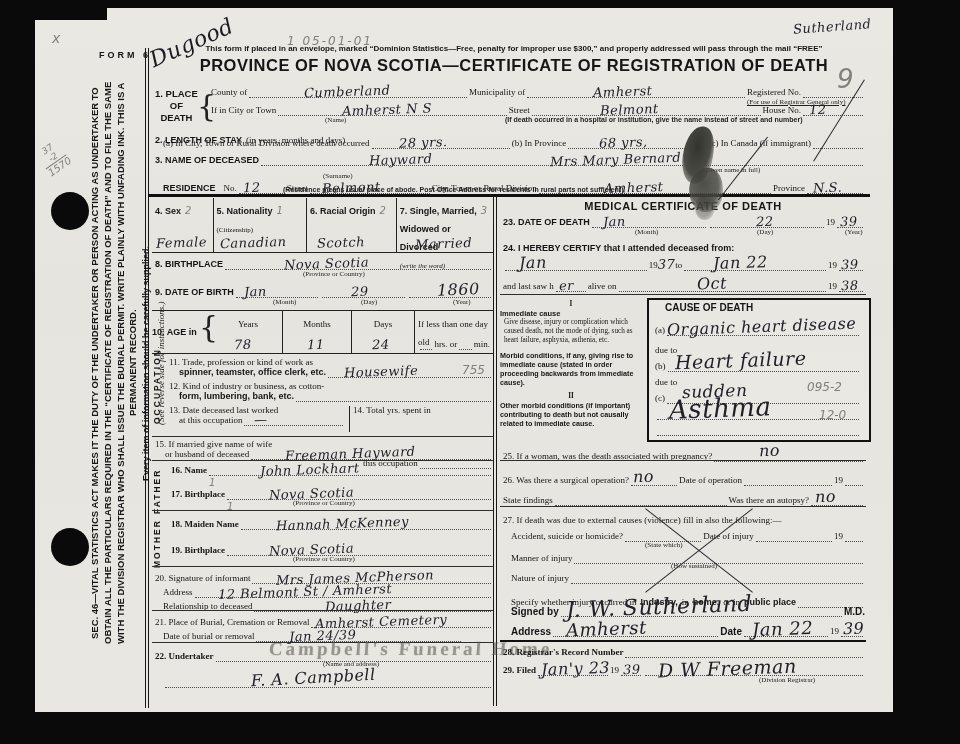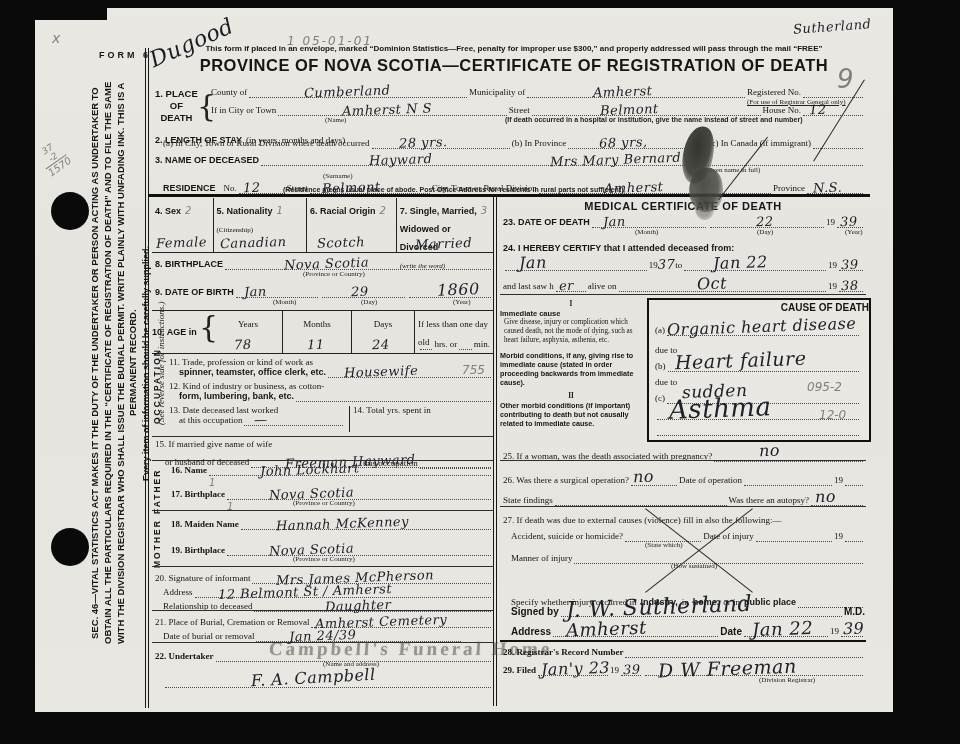--- a/index.html
+++ b/index.html
@@ -267,21 +267,21 @@
     <div class="row" style="position:relative;width:100%;margin-top:43px;">
       <span class="lbl" style="padding-left:10px;">this occupation</span>
       <span class="d"></span>
     </div>
   </div>
   <div class="hline" style="left:117px;top:428px;width:341px;"></div>
 
   <div class="abs" style="left:120px;top:432px;width:338px;">
     <div class="lbl">15. If married give name of wife</div>
     <div class="row" style="position:relative;width:100%;">
-      <span class="lbl" style="padding-left:10px;margin-top:8px;">or husband of deceased</span>
+      <span class="lbl" style="padding-left:10px;">or husband of deceased</span>
       <span class="d">
           <span class="hw on" style="left:14%;">Freeman   Hayward</span>
         </span>
     </div>
   </div>
   <div class="hline" style="left:117px;top:452px;width:341px;"></div>
 
   <div class="vert" style="left:117px;top:458px;height:48px;">FATHER</div>
   <div class="row" style="left:136px;top:458px;width:322px;">
     <span class="lbl b">16. Name</span>
@@ -409,21 +409,21 @@
   <div class="abs causeNote" style="left:465px;top:292px;width:142px;">
     <div style="text-align:center;font-weight:bold;">I</div>
     <div class="b sans" style="font-size:7.5px;">Immediate cause</div>
     <div style="padding-left:4px;">Give disease, injury or complication which caused death, not the mode of dying, such as heart failure, asphyxia, asthenia, etc.</div>
     <div class="b sans" style="margin-top:6px;font-weight:bold;">Morbid conditions, if any, giving rise to immediate cause (stated in order proceeding backwards from immediate cause).</div>
     <div style="text-align:center;font-weight:bold;margin-top:5px;">II</div>
     <div class="b sans">Other morbid conditions (if important) contributing to death but not causally related to immediate cause.</div>
   </div>
 
   <div class="abs" style="left:612px;top:290px;width:220px;height:140px;border:2px solid #111;background:rgba(255,255,255,.12);">
-    <div class="sans b" style="text-align:right;padding:2px 0 0 8px;font-size:10px;">CAUSE OF DEATH</div>
+    <div class="sans b" style="text-align:left;padding:2px 0 0 16px;font-size:10px;">CAUSE OF DEATH</div>
     <div class="row" style="left:6px;top:26px;width:206px;">
       <span class="lbl">(a)</span>
       <span class="d">
           <span class="hw on big" style="left:0;bottom:0;">Organic heart disease</span>
         </span>
     </div>
     <div class="abs lbl" style="left:6px;top:46px;">due to</div>
     <div class="row" style="left:6px;top:62px;width:206px;">
       <span class="lbl">(b)</span>
       <span class="d">
@@ -485,20 +485,24 @@
     <span class="d"></span>
     <span class="lbl">19</span>
     <span class="d" style="max-width:18px;"></span>
   </div>
   <div class="cap" style="left:610px;top:533px;">(State which)</div>
   <div class="row" style="left:476px;top:546px;width:354px;">
     <span class="lbl">Manner of injury</span>
     <span class="d"></span>
   </div>
   <div class="cap" style="left:636px;top:554px;">(How sustained)</div>
+  <div class="row" style="left:476px;top:566px;width:354px;">
+    <span class="lbl">Nature of injury</span>
+    <span class="d"></span>
+  </div>
   <div class="row" style="left:476px;top:582px;width:354px;">
     <span class="lbl">Specify whether injury occurred in</span>&nbsp;
     <span class="lbl b sans">Industry,</span>&nbsp;
     <span class="lbl">in</span>&nbsp;
     <span class="lbl b sans">home,</span>&nbsp;
     <span class="lbl">or in</span>&nbsp;
     <span class="lbl b sans">public place</span>
     <span class="d"></span>
   </div>
 

